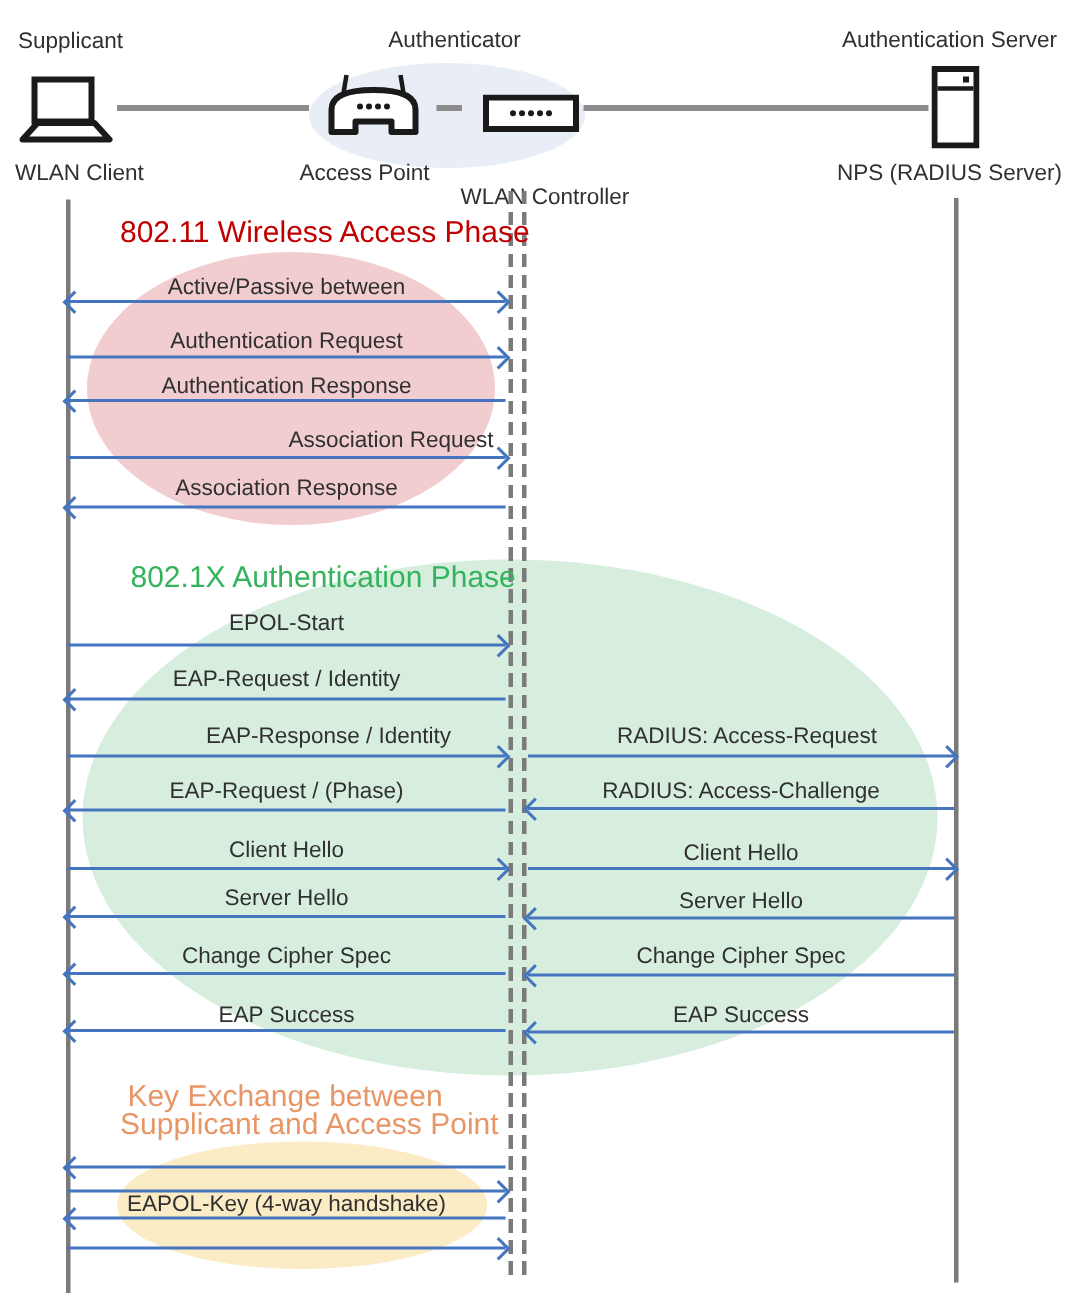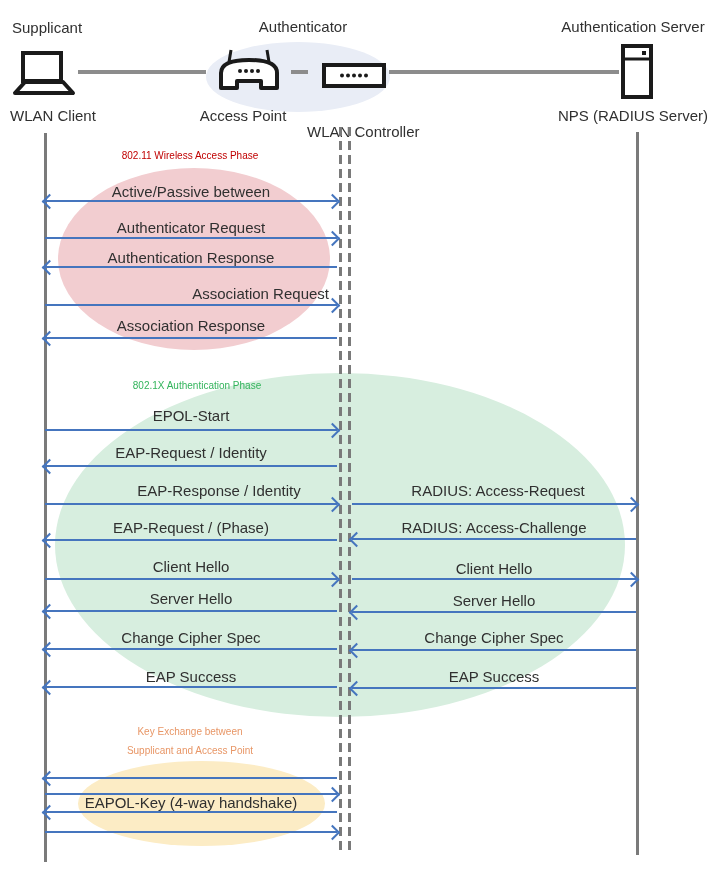--- a/index.html
+++ b/index.html
@@ -28,21 +28,21 @@
   .lifeline-dashed{position:absolute;width:3px;z-index:2;
      background:repeating-linear-gradient(to bottom,var(--lifeline) 0 9px,transparent 9px 14px);}
   
   .msg-label{position:absolute;font-size:15px;line-height:18px;color:var(--text);
              text-align:center;z-index:4;white-space:nowrap;}
   .arrow{position:absolute;height:0;border-top:2px solid var(--arrow);z-index:3;}
   .head{position:absolute;width:9px;height:9px;border:0 solid var(--arrow);}
   .head-right{right:-1px;top:-6px;border-top-width:2px;border-right-width:2px;transform:rotate(45deg);}
   .head-left{left:-1px;top:-6px;border-bottom-width:2px;border-left-width:2px;transform:rotate(45deg);}
   
-  .phase-title{position:absolute;font-size:10px;line-height:19px;text-align:center;z-index:4;white-space:nowrap;}
+  .phase-title{position:absolute;font-size:20px;line-height:19px;text-align:center;z-index:4;white-space:nowrap;}
   #title-wireless{left:80px;top:146px;width:220px;color:var(--red-title);}
   #title-dot1x{left:87px;top:376px;width:220px;color:var(--green-title);}
   #title-key{left:80px;top:722px;width:220px;color:var(--orange-title);}
 </style>
 </head>
 <body>
 
 <div id="stage">
 
   <div class="abs lbl" style="left:12px;top:18px;">Supplicant</div>
@@ -113,21 +113,21 @@
 
   <div id="messages-layer">
       <div class="arrow" style="left: 45px; width: 292px; top: 200px;">
         <span class="head head-right"></span>
         <span class="head head-left"></span>
       </div>
       <div class="msg-label" style="left: 45px; width: 292px; top: 183px;">Active/Passive between</div>
       <div class="arrow" style="left: 45px; width: 292px; top: 237px;">
         <span class="head head-right"></span>
       </div>
-      <div class="msg-label" style="left: 45px; width: 292px; top: 219px;">Authenticator Request</div>
+      <div class="msg-label" style="left: 45px; width: 292px; top: 219px;">Authentication Request</div>
       <div class="arrow" style="left: 45px; width: 292px; top: 266px;">
         <span class="head head-left"></span>
       </div>
       <div class="msg-label" style="left: 45px; width: 292px; top: 249px;">Authentication Response</div>
       <div class="arrow" style="left: 45px; width: 292px; top: 304px;">
         <span class="head head-right"></span>
       </div>
       <div class="msg-label" style="left: 37px; width: 292px; top: 285px; text-align: right;">Association Request</div>
       <div class="arrow" style="left: 45px; width: 292px; top: 337px;">
         <span class="head head-left"></span>

